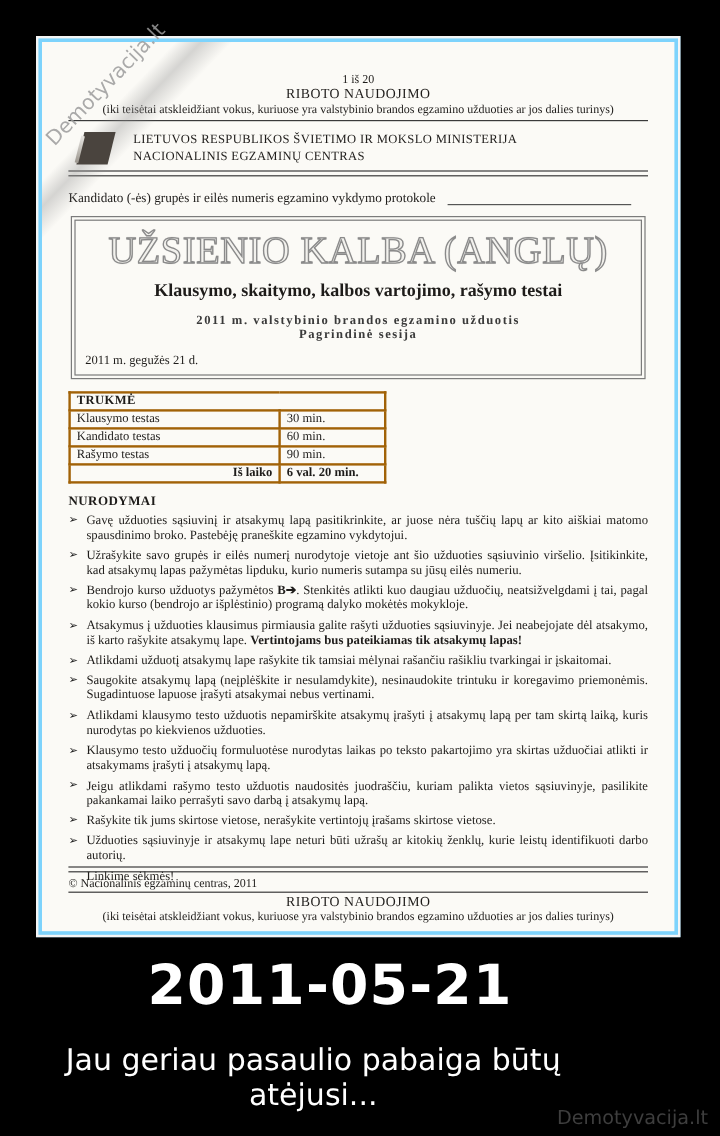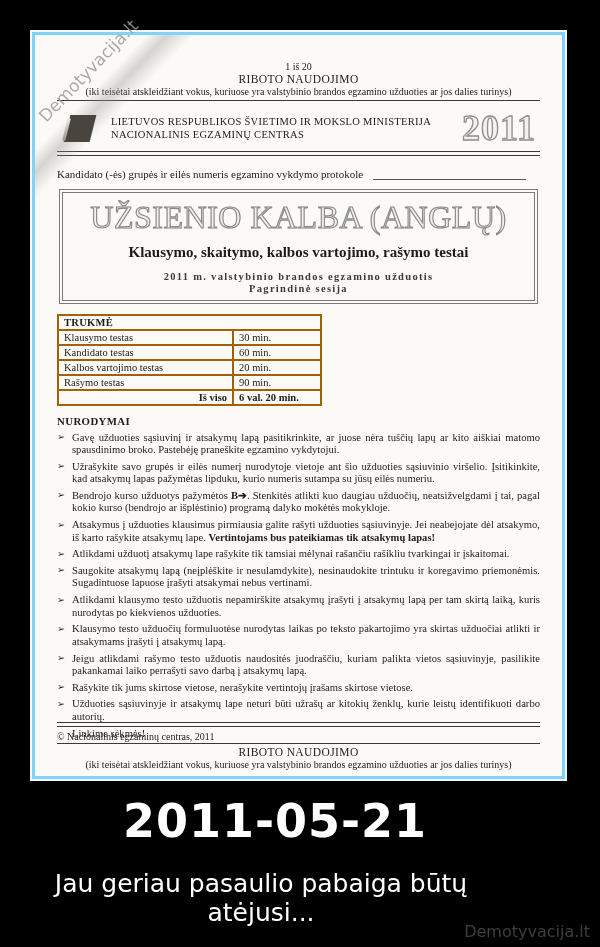--- a/index.html
+++ b/index.html
@@ -106,61 +106,57 @@
 
       <div class="org-row">
         <div class="logo">
           <div class="book"></div>
           <div class="quill"></div>
         </div>
         <div class="org-text">
           <div>LIETUVOS RESPUBLIKOS ŠVIETIMO IR MOKSLO MINISTERIJA</div>
           <div>NACIONALINIS EGZAMINŲ CENTRAS</div>
         </div>
-        <div class="year-big">2011</div>
       </div>
       <div class="dbl-rule"></div>
 
       <div class="candidate-row">
         <span>Kandidato (-ės) grupės ir eilės numeris egzamino vykdymo protokole</span>
         <span class="blank"></span>
       </div>
 
       <div class="title-box">
         <div class="title-box-inner">
           <div class="exam-title">UŽSIENIO KALBA (ANGLŲ)</div>
           <div class="exam-sub">Klausymo, skaitymo, kalbos vartojimo, rašymo testai</div>
           <div class="exam-type">2011 m. valstybinio brandos egzamino užduotis</div>
           <div class="exam-session">Pagrindinė sesija</div>
+          <div class="exam-date">2011 m. gegužės 21 d.</div>
         </div>
       </div>
 
       <table class="dur-table">
         <tbody>
           <tr>
             <td class="hdr" colspan="2">TRUKMĖ</td>
           </tr>
           <tr>
             <td class="c1">Klausymo testas</td>
             <td class="c2">30 min.</td>
           </tr>
           <tr>
             <td class="c1">Kandidato testas</td>
             <td class="c2">60 min.</td>
           </tr>
           <tr>
-            <td class="c1">Kalbos vartojimo testas</td>
-            <td class="c2">20 min.</td>
-          </tr>
-          <tr>
             <td class="c1">Rašymo testas</td>
             <td class="c2">90 min.</td>
           </tr>
           <tr>
-            <td class="c1 total-l">Iš viso</td>
+            <td class="c1 total-l">Iš laiko</td>
             <td class="c2 total-v">6 val. 20 min.</td>
           </tr>
         </tbody>
       </table>
 
       <div class="instr">
         <div class="instr-head">NURODYMAI</div>
 
         <div class="instr-item">
           <span class="arrow">➢</span>

